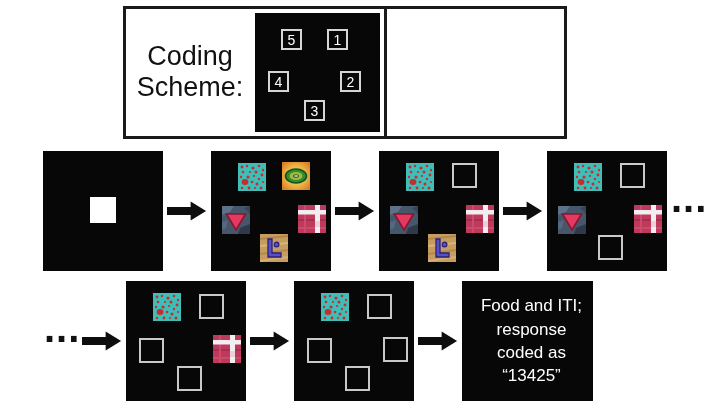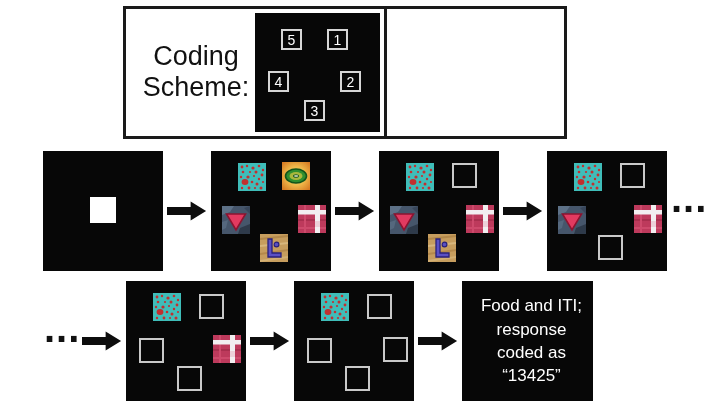--- a/index.html
+++ b/index.html
@@ -13,21 +13,20 @@
   
   .legend{
     position:absolute;left:123px;top:6px;width:444px;height:133px;
     border:3px solid #1a1a1a;box-sizing:border-box;display:flex;background:#fff;
   }
   .legend-left{position:relative;width:261px;border-right:3px solid #1a1a1a;box-sizing:border-box;flex:0 0 auto;}
   .legend-title{
     position:absolute;left:0;top:50%;transform:translateY(-50%);
     width:128px;text-align:center;font-size:27px;line-height:1.18;color:#111;
     white-space:pre-line;
-    margin-left:6px;
   }
   .coding-square{position:absolute;right:4px;top:4px;width:125px;height:119px;background:#070707;}
   .num-square{
     position:absolute;width:17px;height:17px;border:2px solid #d6d6d6;
     color:#fff;font-size:14px;display:flex;align-items:center;justify-content:center;
     background:transparent;
   }
   .legend-right{flex:1;display:flex;align-items:center;justify-content:center;gap:9px;}
   .legend-right .arrow-wrap{width:44px;height:22px;}
   .peck-label{font-size:27px;color:#111;white-space:nowrap;}

